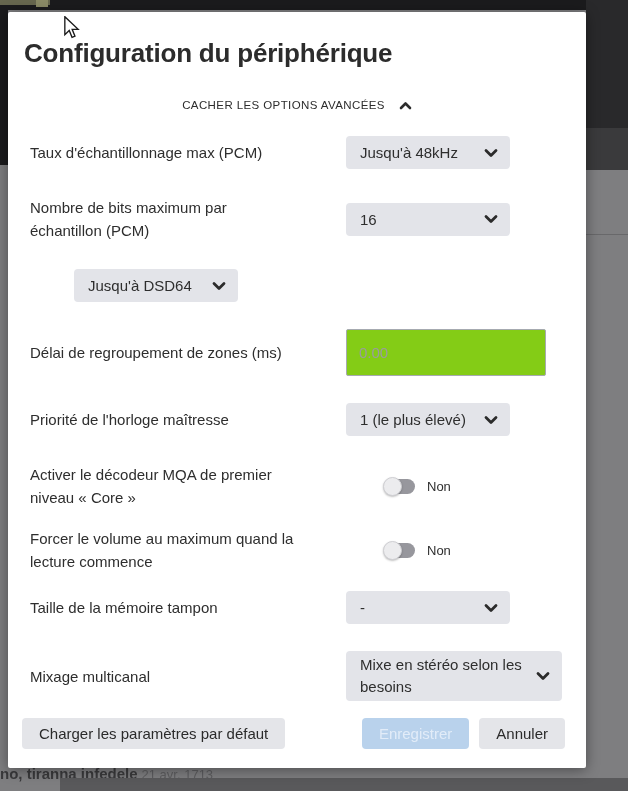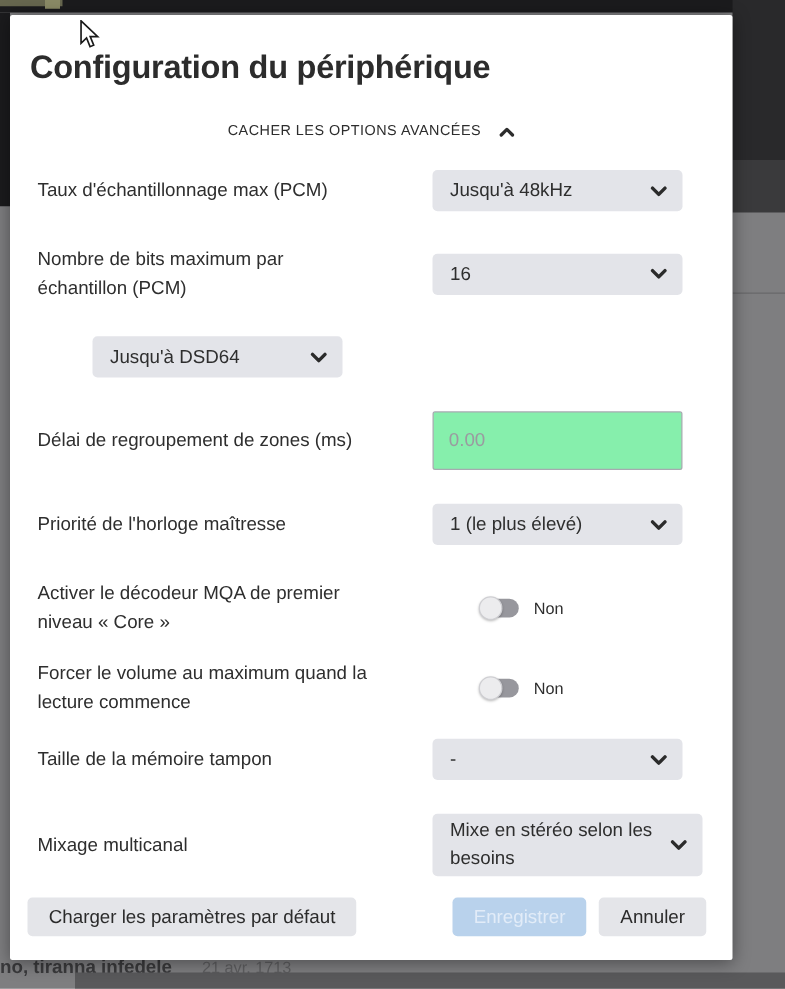--- a/index.html
+++ b/index.html
@@ -15,21 +15,21 @@
   .bk-topbar { position:absolute; left:0; top:0; width:628px; height:10px; background:#1b1b1d; }
   .bk-olive  { position:absolute; left:0; top:0; width:50px; height:5px; background:#67674f; }
   .bk-olive2 { position:absolute; left:36px; top:0; width:12px; height:7px; background:#8a8a66; }
   .bk-left   { position:absolute; left:0; top:10px; width:8px; height:155px; background:#1b1b1d; }
   .bk-right-dark { position:absolute; left:586px; top:0; width:42px; height:128px; background:#29292b; }
   .bk-right-mid  { position:absolute; left:586px; top:128px; width:42px; height:42px; background:#3a3a3c; }
   .bk-right-line { position:absolute; left:586px; top:234px; width:42px; height:1px; background:#68686a; }
   .bk-bottombar  { position:absolute; left:60px; top:778px; width:568px; height:13px; background:#59595b; }
   .bk-nowplaying {
     position:absolute; left:0; top:765px; height:14px; white-space:nowrap;
-    display:flex; align-items:baseline; gap:24px;
+    display:flex; align-items:baseline; gap:4px;
   }
   .bk-np-title { font-size:15px; font-weight:bold; color:#3a3a3c; }
   .bk-np-meta  { font-size:13px; color:#5e5e60; }
 
   
   .modal {
     position:absolute; left:8px; top:12px; width:578px; height:756px;
     background:#ffffff; border-radius:2px;
     box-shadow:0 2px 14px rgba(0,0,0,.4);
   }
@@ -46,33 +46,33 @@
   
   .rows { margin-top:25px; padding-left:22px; }
   .row { display:flex; align-items:center; margin-bottom:27px; min-height:33px; }
   .row.toggle-row { margin-bottom:18px; min-height:46px;gap:39px; }
   .row-label {
     flex:0 0 272px; font-size:15px; line-height:23px; color:#2e2e2e;
   }
   .row-ctl { margin-left:44px; }
 
   .select {
-    position:relative; width:200px; height:33px;
+    position:relative; width:164px; height:33px;
     background:#e3e4e9; border-radius:4px;
     display:flex; align-items:center;
     padding:0 34px 0 14px;
     font-size:15px; color:#2e2e2e; cursor:pointer;
   }
   .select .chev { position:absolute; right:12px; top:50%; margin-top:-5px; }
   .select.tall { width:216px; height:50px; padding-right:30px; }
   .select.tall .sel-val { line-height:22px; }
 
   .text-input {
     width:200px; height:47px;
-    background:#86efac; border:1px solid #a6aab0; border-radius:2px;
+    background:#84cc16; border:1px solid #a6aab0; border-radius:2px;
     padding:0 12px; font-size:15px; color:#2e2e2e;
     font-family:"Liberation Sans", sans-serif; outline:none;
   }
   .text-input::placeholder { color:#9a9ba0; }
 
   .toggle-wrap { display:flex; align-items:center; }
   .toggle {
     position:relative; width:30px; height:15px; border-radius:8px;
     background:#97979d; cursor:pointer;
   }

